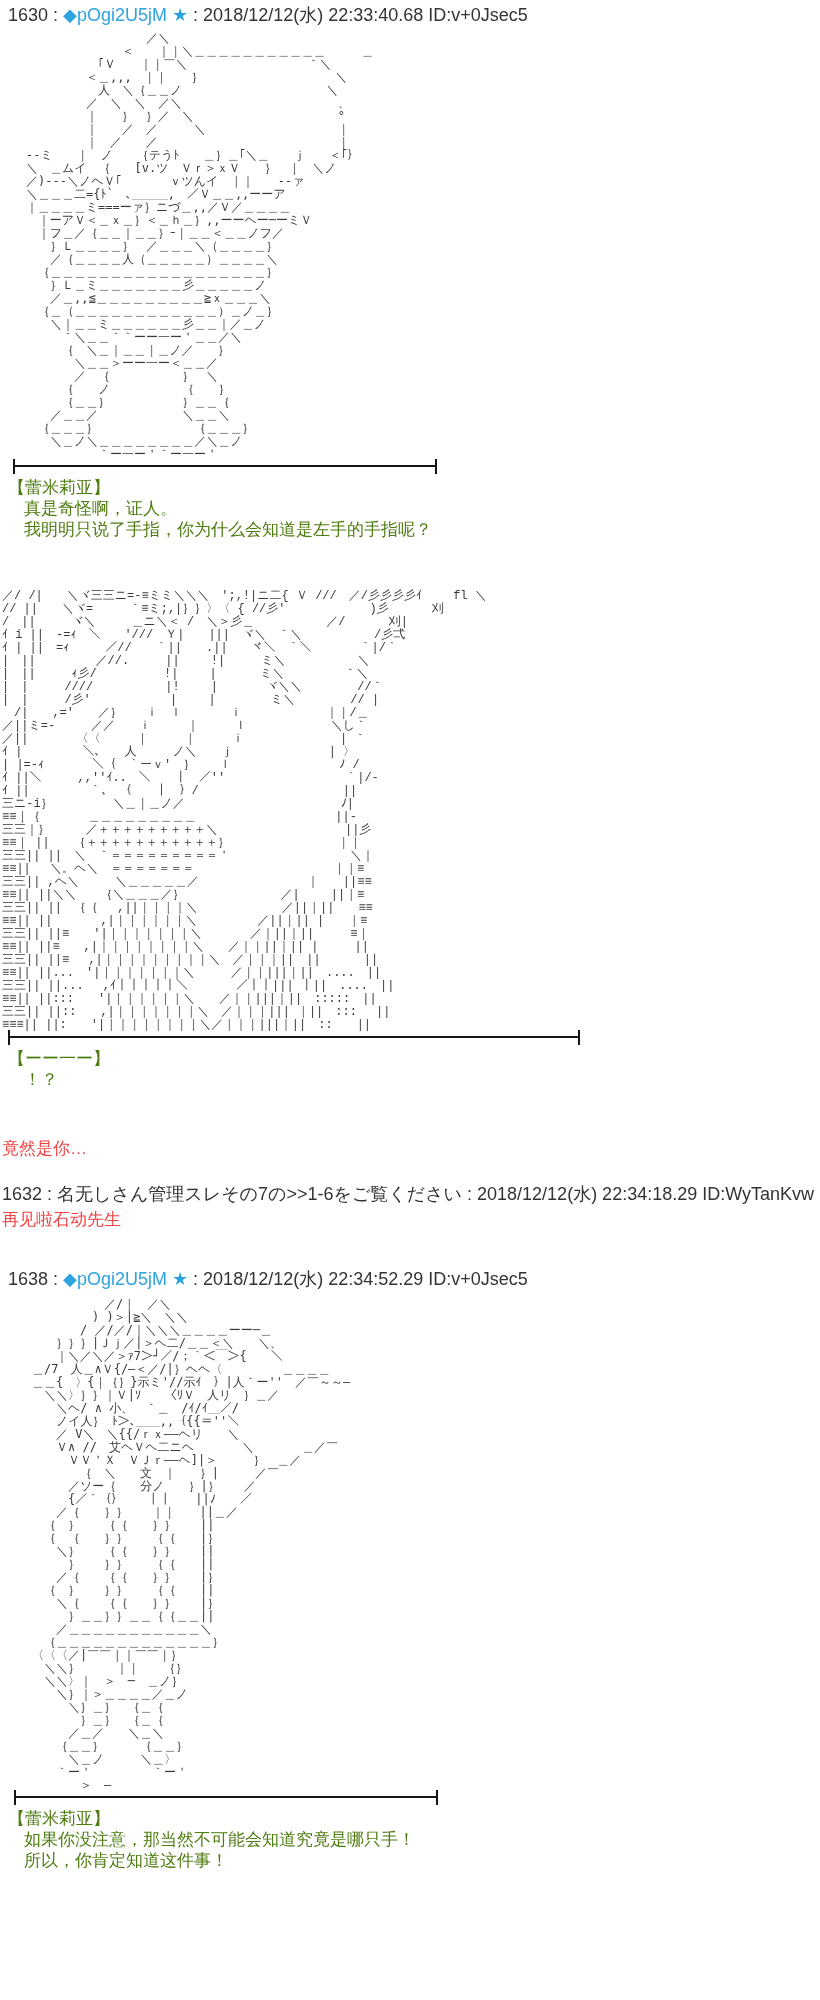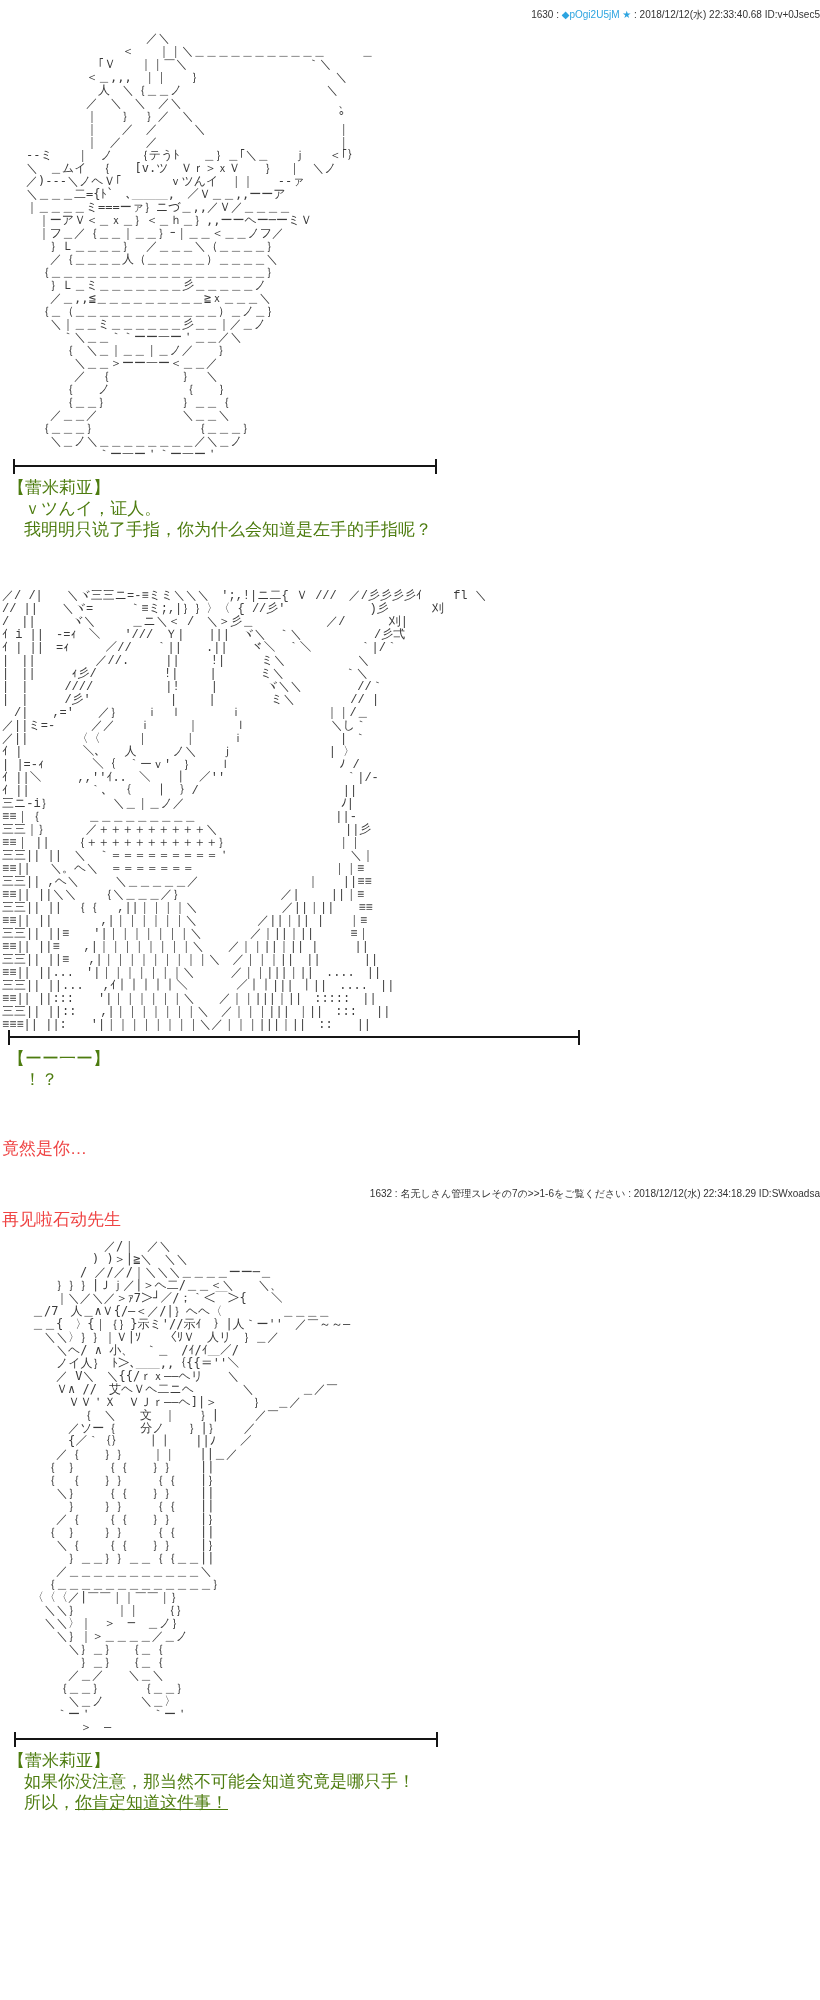--- a/index.html
+++ b/index.html
@@ -3,21 +3,21 @@
 <meta charset="utf-8">
 <style>
   * { box-sizing: border-box; }
   html, body { margin: 0; padding: 0; background: #ffffff; }
   body {
     width: 820px; height: 2000px; overflow: hidden;
     font-family: "Liberation Sans", sans-serif;
     color: #333333;
   }
   .post-header {
-    font-size: 10px; line-height: 18px; color: #333; white-space: pre; text-align: right;
+    font-size: 18px; line-height: 18px; color: #333; white-space: pre;
   }
   #hdr-1630 { padding-top: 6px; margin-left: 8px; }
   #hdr-1638 { margin-top: 40px; margin-left: 8px; }
   .anon-header { margin-left: 2px; }
   .tripname { color: var(--accent, #2da4e0); }
   .aa {
     font-family: "DejaVu Sans Mono", monospace;
     font-size: 12px; line-height: 13px;
     color: #3a3a3a; margin: 0; white-space: pre;
   }
@@ -30,21 +30,21 @@
     width: 2px; height: 15px; background: #151515;
   }
   .ruler::before { left: 0; }
   .ruler::after { right: 0; }
   #ruler1 { margin: 4px 0 0 13px; width: 424px; }
   #ruler2 { margin: 4px 0 0 8px;  width: 572px; }
   #ruler3 { margin: 4px 0 0 14px; width: 424px; }
   .dialogue { margin-left: 8px; font-size: 17px; line-height: 21px; color: #4d7c0f; margin-top: 10px; }
   .dialogue .speaker { white-space: pre; }
   .dialogue .line { padding-left: 16px; white-space: pre-wrap; }
-  .emph { text-decoration: underline; }
+  .emph { }
   .reply { }
   #post-1631 { margin-top: 48px; }
   #post-1632 { margin-top: 26px; }
   #post-1634 { margin-top: 26px; }
   .post-body { font-size: 17px; line-height: 21px; color: #ef4444; margin: 6px 0 0 2px; white-space: pre; }
 </style>
 </head>
 <body>
 
 <div class="page">
@@ -82,21 +82,21 @@
 　　　　｛　　ノ　　　　　　｛　　｝
 　　　　｛＿＿｝　　　　　　｝＿＿｛
 　　　／＿＿／　　　　　　　＼＿＿＼
 　　｛＿＿＿｝　　　　　　　　｛＿＿＿｝
 　　　＼＿ノ＼＿＿＿＿＿＿＿＿／＼＿ノ
 　　　　　　　｀ー一ー＇｀ー一ー＇</pre>
     <div class="ruler" id="ruler1"></div>
 
     <div class="dialogue">
       <div class="speaker">【蕾米莉亚】</div>
-      <div class="line">ｖツんイ，证人。</div>
+      <div class="line">真是奇怪啊，证人。</div>
       <div class="line">我明明只说了手指，你为什么会知道是左手的手指呢？</div>
     </div>
 
     <pre class="aa" id="aa2">／/ /|　　＼ヾ三三ニ=-≡ミミ＼＼＼　';,!|ニ二{ Ｖ ///　／/彡彡彡彡ｲ　　 fl ＼
 // ||　　＼ヾ=　　　｀≡ミ;,|｝｝〉〈 { //彡'　　　　　　　)彡　　　 刈
 /　||　　　ヾ＼　　　＿ニ＼＜ /　＼＞彡＿　　　　　　／/　　　 刈|
 ｲ i ||　-=ｨ　＼　　'///　Ｙ|　　|||　ヾ＼　｀＼　　　　　　/彡弌
 ｲ | ||　=ｨ　　　／//　　｀||　　.||　　ヾ＼　｀＼　　　　｀|/｀
 |　||　　　　　／//.　　　||　　 !|　　　ミ＼　　　　　　＼
 |　||　　　ｨ彡/　　　　　 !|　　 |　　　 ミ＼　　　　　｀＼
@@ -133,26 +133,27 @@
       <div class="speaker">【ーー一ー】</div>
       <div class="line">！？</div>
     </div>
   </section>
 
   <section class="reply" id="post-1631">
     <div class="post-body">竟然是你…</div>
   </section>
 
   <section class="reply" id="post-1632">
-    <div class="post-header anon-header"><span>1632</span><span> : </span><span>名无しさん管理スレその7の&gt;&gt;1-6をご覧ください</span><span> : </span><span>2018/12/12(水) 22:34:18.29</span><span> </span><span>ID:SWxoadsa</span></div>
+    <div class="post-header anon-header"><span>1632</span><span> : </span><span>名无しさん管理スレその7の&gt;&gt;1-6をご覧ください</span><span> : </span><span>2018/12/12(水) 22:34:18.29</span><span> </span><span>ID:WyTanKvw</span></div>
     <div class="post-body">再见啦石动先生</div>
   </section>
 
 
   <section>
+    <div class="post-header" id="hdr-1638"><span>1638</span><span> : </span><span class="tripname">◆pOgi2U5jM ★</span><span> : </span><span>2018/12/12(水) 22:34:52.29</span><span> </span><span>ID:v+0Jsec5</span></div>
 
     <pre class="aa" id="aa3">　　　　　　　　／/｜　／＼
 　　　　　　　) )＞|≧＼　＼＼
 　　　　　　/ ／/／/｜＼＼＼＿＿＿＿ーー─＿
 　　　　｝｝｝|Ｊｊ／|＞ヘ二/＿＿＜＼　　＼、
 　　　　｜＼／＼／＞ｧ7＞┘／/；｀＜￣＞{　　＼
 　　＿/7　人＿∧Ｖ{/―＜／/|｝ヘヘ〈　　　　　＿＿＿＿
 　　＿＿{　〉{｜｛｝}示ミ'//示ｲ　｝|人｀ー''　／￣～～―
 　　　＼＼〉｝｝｜Ｖ|ｿ　　〈ﾘＶ　人リ　｝＿／
 　　　　＼ヘ/ ∧ 小、　｀＿　/ｲ/ｲ＿／/

